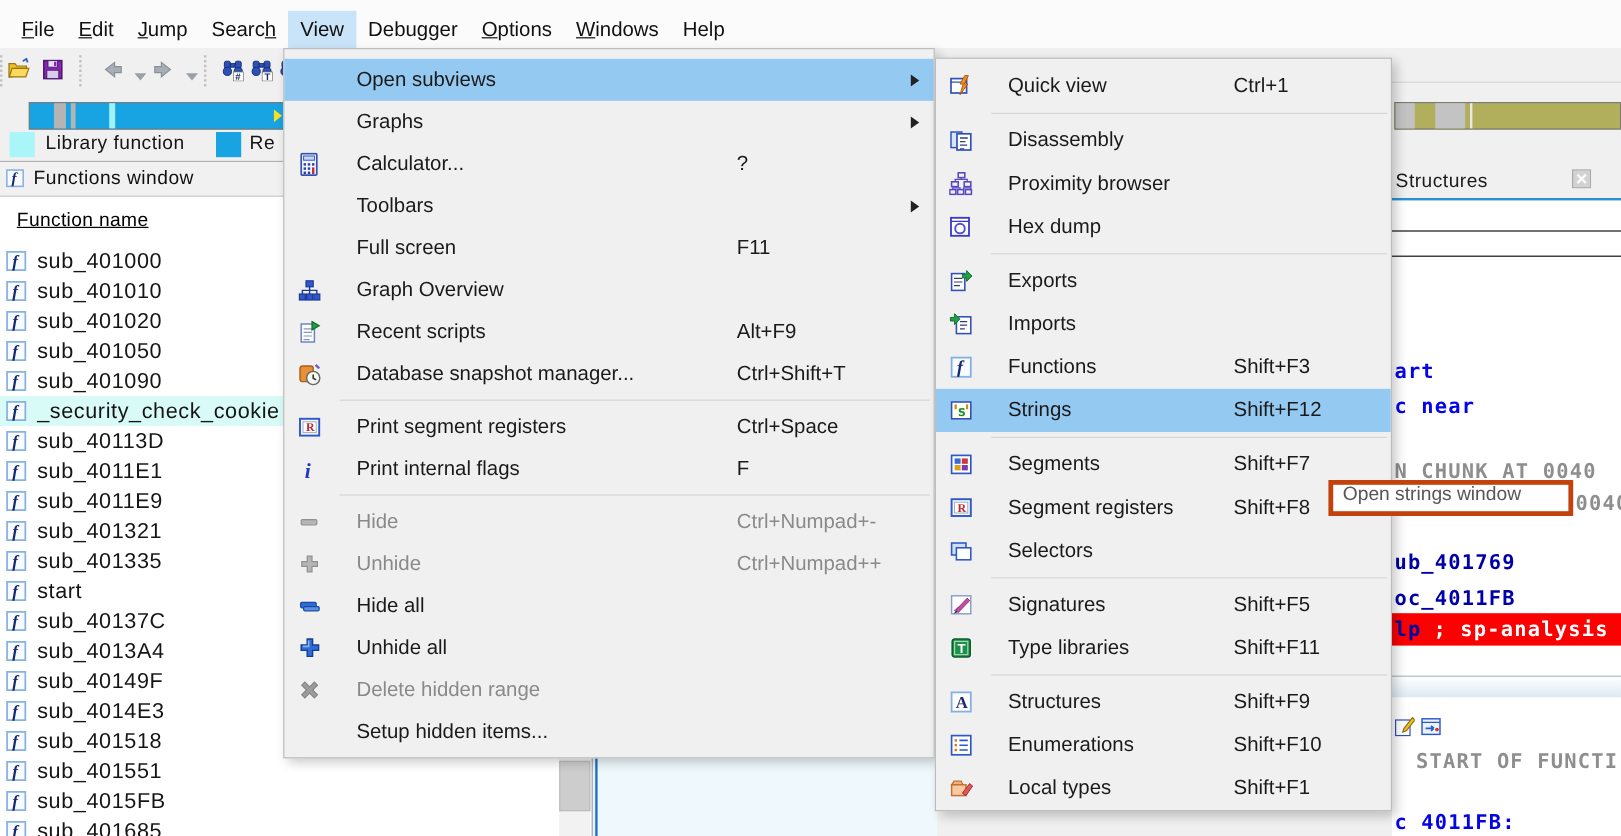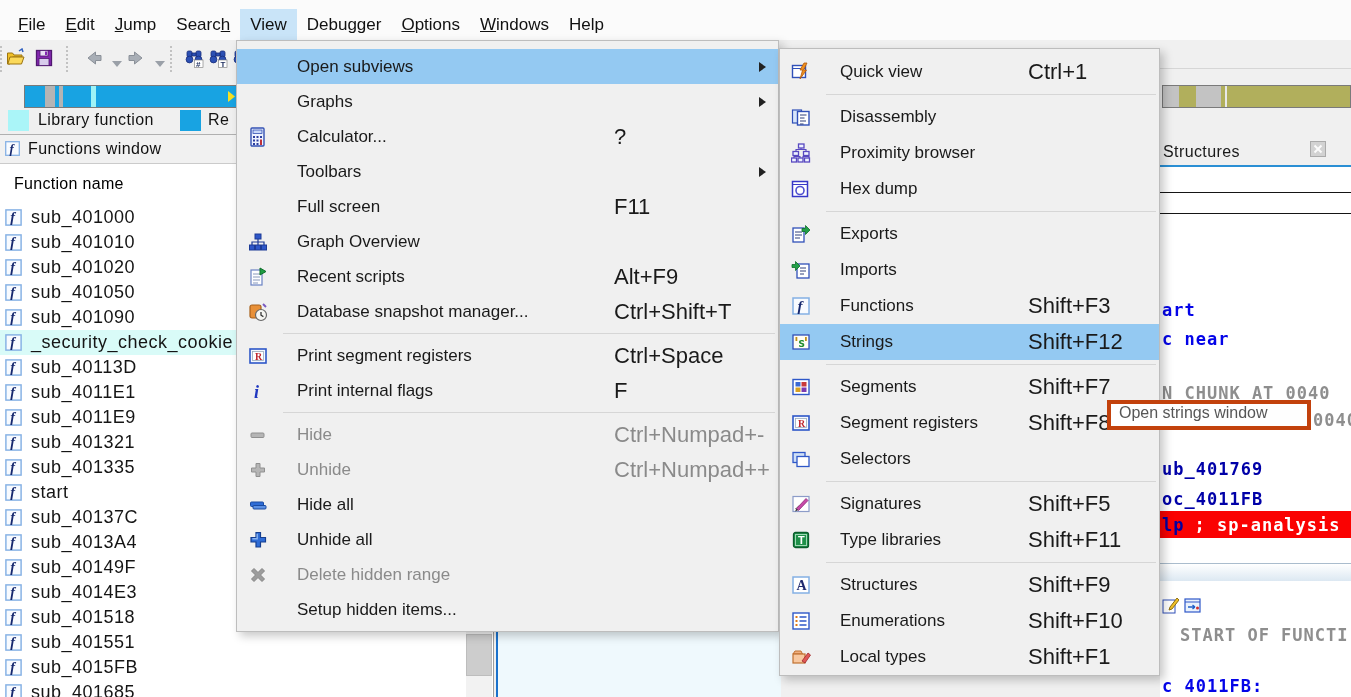--- a/index.html
+++ b/index.html
@@ -20,21 +20,21 @@
   #legend{position:absolute;left:0;top:108px;width:494px;height:26px;z-index:2;}
   .swatch{position:absolute;top:2px;width:21px;height:21px;}
   .legend-label{position:absolute;top:3px;font-size:16px;color:#141414;letter-spacing:.4px;white-space:nowrap;}
   
   #functions-panel{position:absolute;left:0;top:134px;width:494px;height:563px;background:#fff;
                    border-top:1px solid #b0b0b0;border-right:1px solid #9e9e9e;z-index:2;box-sizing:border-box;}
   #fp-titlebar{position:absolute;left:0;top:0;width:100%;height:28px;background:#f1f1f1;border-bottom:1px solid #cbcbcb;display:flex;align-items:center;}
   #fp-titlebar .t-icon{margin-left:4px;width:18px;height:18px;}
   #fp-titlebar .t-icon svg{width:17px;height:17px;}
   #fp-title{margin-left:6px;font-size:16px;color:#111;letter-spacing:.4px;}
-  #fp-header{position:absolute;left:14px;top:40px;font-size:16px;color:#000;letter-spacing:.3px;}
+  #fp-header{position:absolute;left:14px;top:40px;font-size:16px;color:#000;letter-spacing:.3px;text-decoration:underline;}
   #fp-list{position:absolute;left:0;top:70px;width:466px;}
   .fn-row{height:25px;display:flex;align-items:center;}
   .fn-row.selected{background:var(--sel-row,#d9fbf8);}
   .fn-row .row-icon{margin-left:4px;width:19px;height:19px;flex:none;}
   .fn-row .row-icon svg{width:19px;height:19px;}
   .fn-name{margin-left:8px;font-size:18px;color:#151515;letter-spacing:.5px;white-space:nowrap;}
   #fp-scrollbar{position:absolute;right:1px;top:66px;bottom:0;width:26px;background:#f2f2f2;}
   #fp-thumb{position:absolute;left:0;top:433px;width:100%;height:42px;background:#cdcdcd;border:1px solid #bdbdbd;box-sizing:border-box;}
   
   #view-strip{position:absolute;left:496px;top:163px;width:283px;height:534px;background:#eff9fd;border-left:2px solid #1b72cc;z-index:1;}
@@ -61,21 +61,21 @@
   
   .popup{position:absolute;background:#f0f0f0;border:1px solid #bdbdbd;box-shadow:4px 4px 9px rgba(0,0,0,.22);box-sizing:border-box;}
   #view-menu{left:236px;top:40px;width:543px;height:592px;z-index:10;padding-top:8px;}
   #subviews-menu{left:779px;top:48px;width:381px;height:628px;z-index:11;padding-top:5px;overflow:hidden;}
   .menu-item{position:relative;display:flex;align-items:center;gap:12px;}
   #view-menu .menu-item{height:35px;}
   #subviews-menu .menu-item{height:36px;}
   .menu-item.hl{background:var(--menu-hl,#94c9f2);}
   .mi-icon{width:26px;height:22px;margin-left:8px;display:flex;align-items:center;justify-content:center;flex:none;}
   .mi-label{margin-left:14px;font-size:17px;color:#1a1a1a;white-space:nowrap;}
-  .mi-shortcut{position:absolute;font-size:22px;color:#1a1a1a;white-space:nowrap;}
+  .mi-shortcut{position:absolute;font-size:17px;color:#1a1a1a;white-space:nowrap;}
   #view-menu .mi-shortcut{left:377px;}
   #subviews-menu .mi-shortcut{left:248px;}
   .menu-item.dis .mi-label,.menu-item.dis .mi-shortcut{color:#8a8a8a;}
   .mi-arrow{position:absolute;right:12px;width:0;height:0;border-left:7px solid #222;border-top:5px solid transparent;border-bottom:5px solid transparent;}
   .menu-sep{height:1px;background:#d6d6d6;margin:4px 3px 4px 46px;}
   
   #tooltip{position:absolute;left:1107px;top:400px;width:204px;height:30px;background:#fefefe;border:4px solid #c2410c;
            box-sizing:border-box;z-index:50;font-size:16px;color:#565656;display:flex;padding-left:8px;white-space:nowrap;}
 </style>
 </head>

